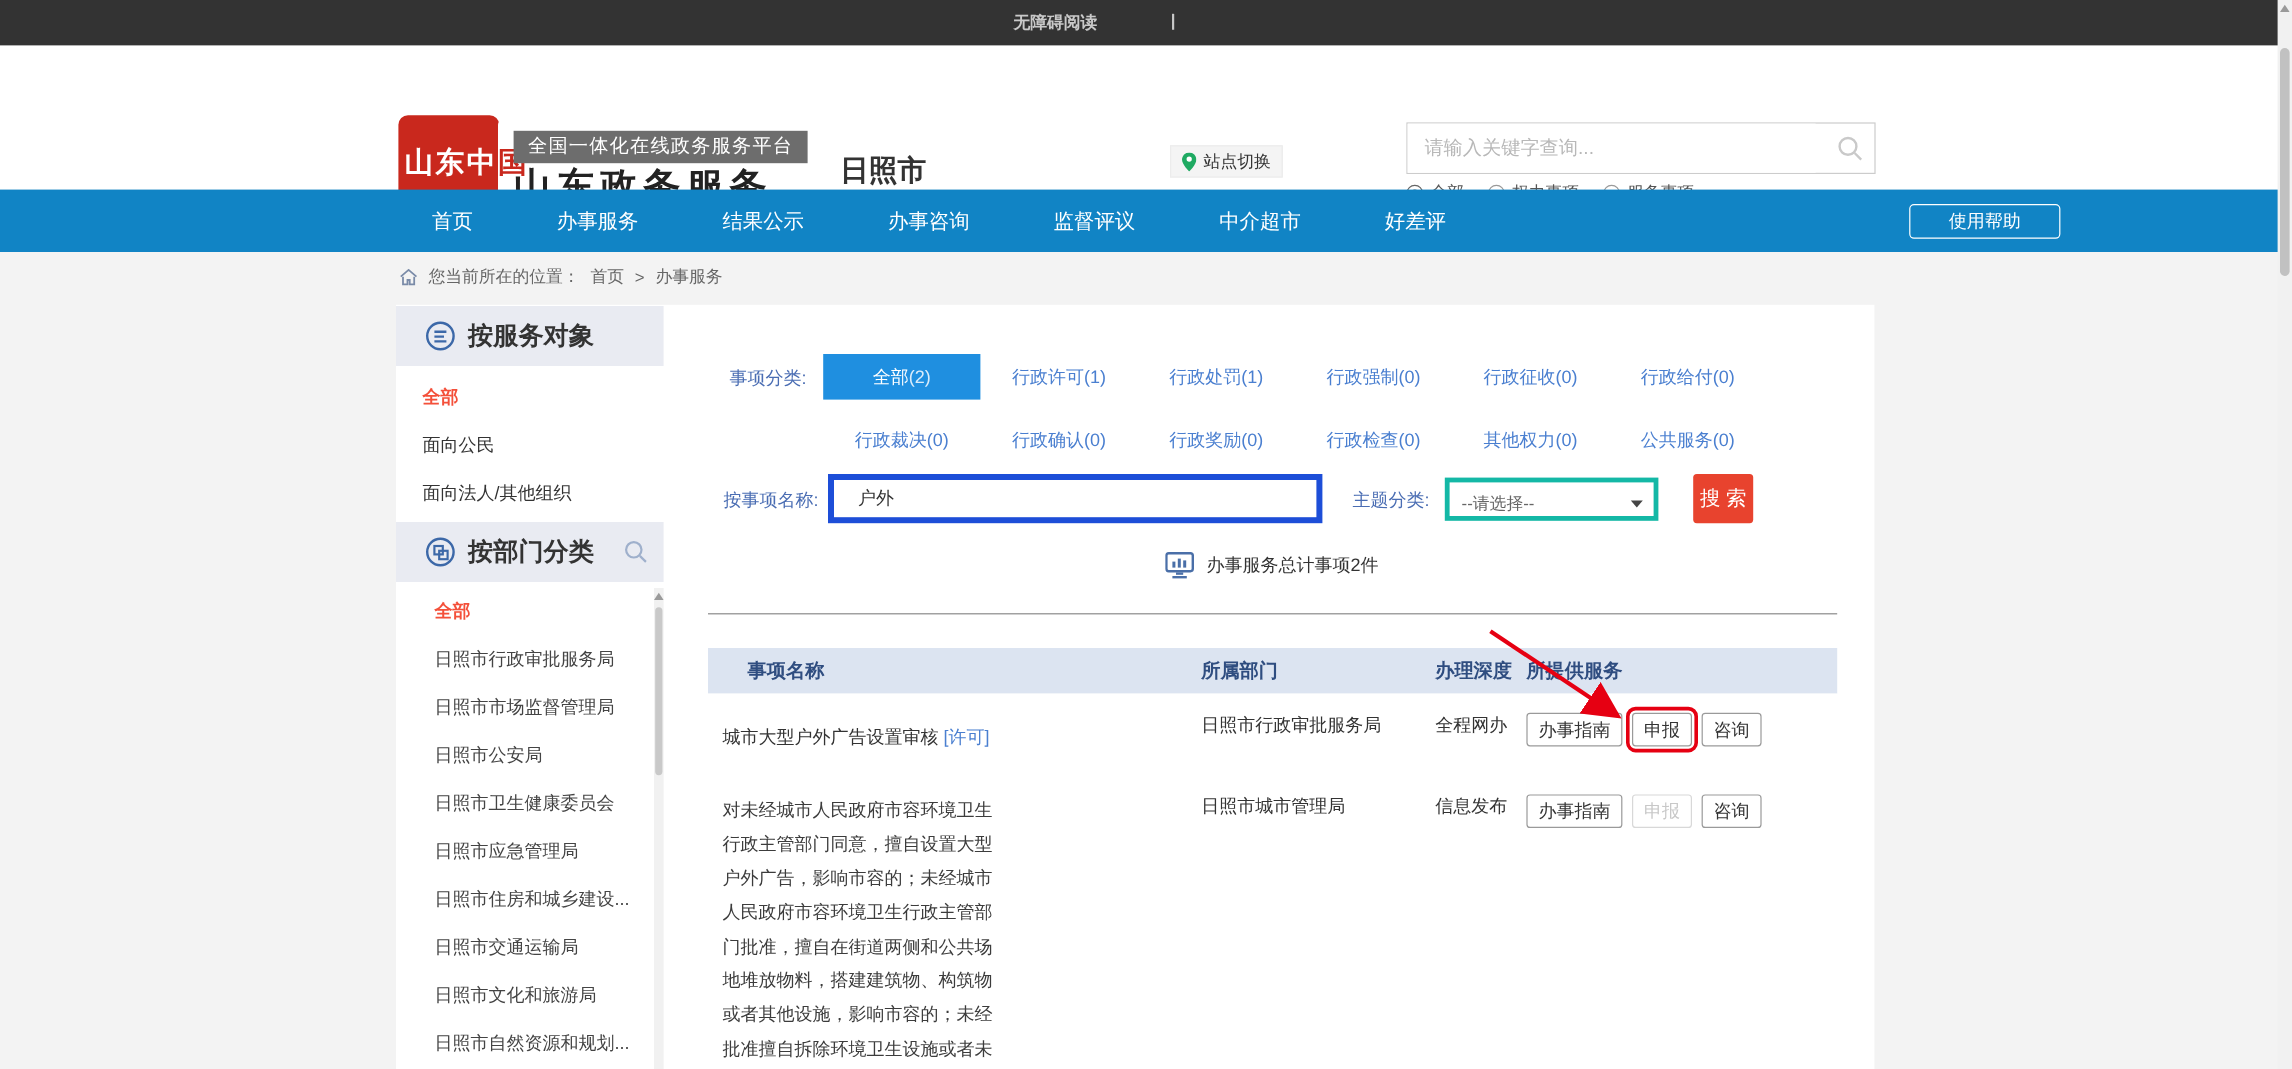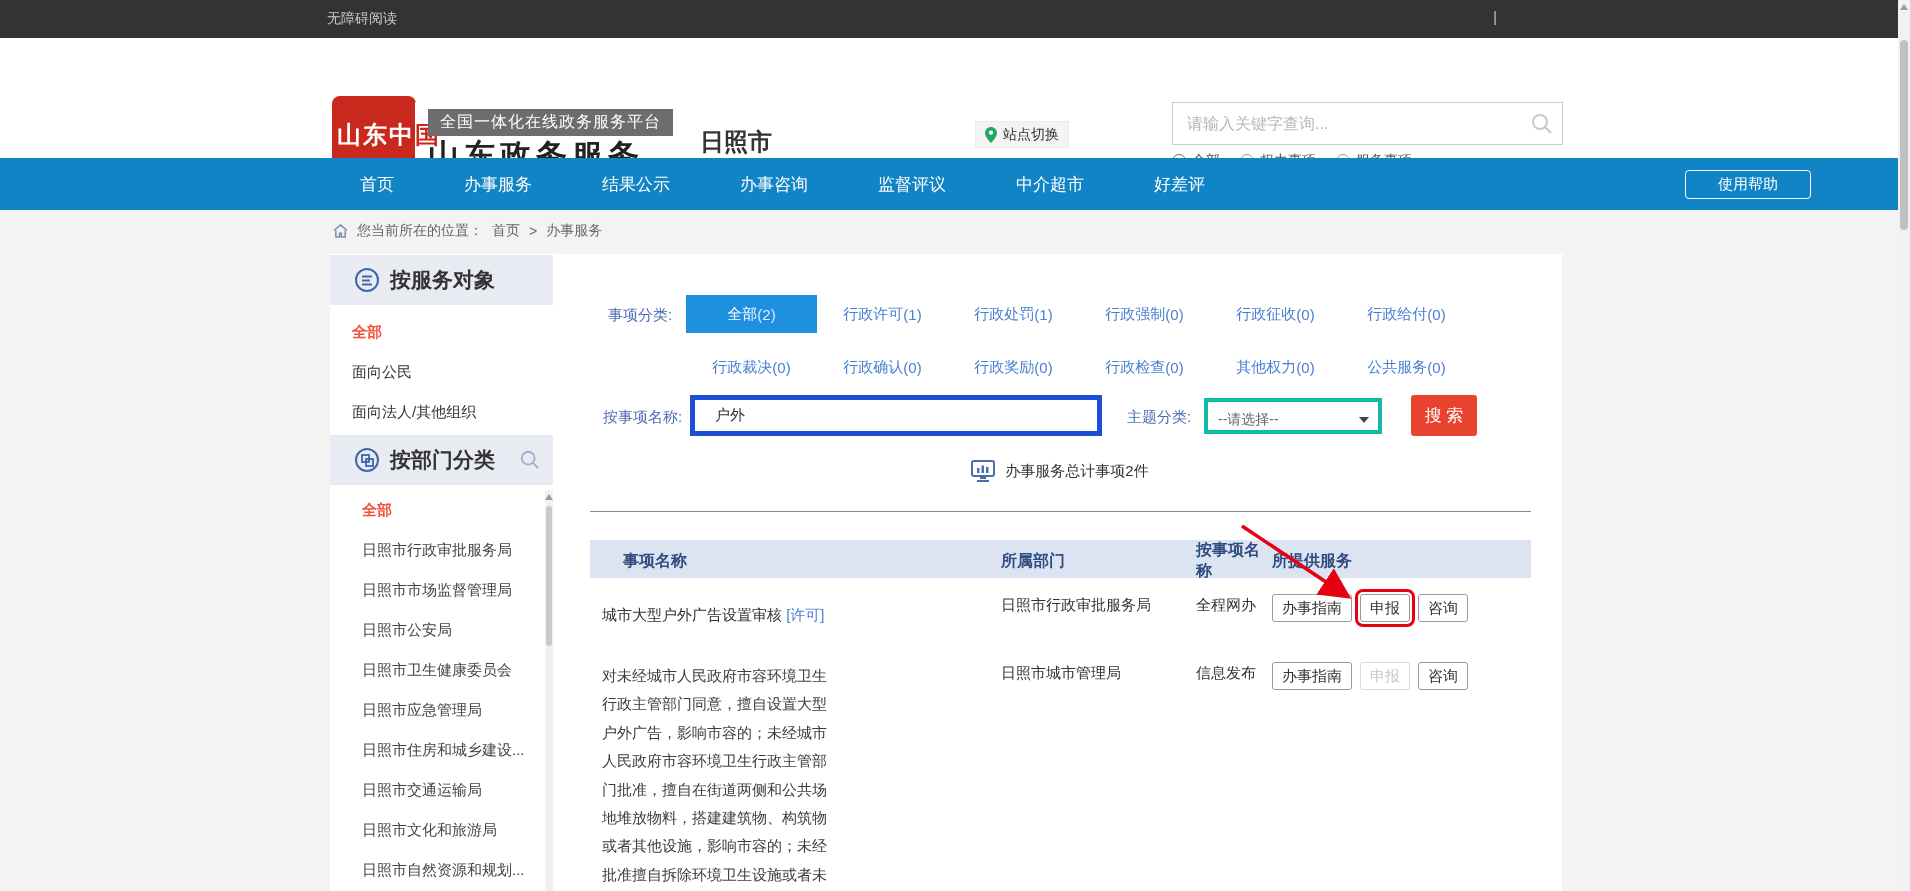--- a/index.html
+++ b/index.html
@@ -1,22 +1,22 @@
 <!DOCTYPE html>
 <html style="--topbar_bg: #333333; --nav_blue: #1184c5; --tab_blue: #1f8fe0; --search_red: #e8432e; --accent_red: #f4503a; --highlight_red: #e60012; --link_blue: #4a7fd0; --label_blue: #4a6db3; --header_text_blue: #2f4d80; --table_head_bg: #dce4f1; --side_head_bg: #e9ebf2; --seal_red: #c9281d;"><head>
 <meta charset="utf-8">
 <style>
   html,body{margin:0;padding:0;background:#e9e9e9;}
   *{box-sizing:border-box;font-family:"Liberation Sans","DejaVu Sans",sans-serif;}
   #app{position:relative;width:1910px;height:891px;overflow:hidden;background:#f3f3f3;}
 
   
   .topbar{position:absolute;left:0;top:0;width:100%;height:38px;background:var(--topbar_bg,#333);}
-  .tb-inner{height:100%;margin:0 352px 0 327px;display:flex;justify-content:space-between;align-items:center;
-            font-size:14px;color:#c9c9c9;}
+  .tb-inner{height:100%;margin:0 352px 0 327px;display:flex;justify-content:center;align-items:center;
+            font-size:14px;color:#c9c9c9;font-weight:bold;}
   .tb-right{display:flex;align-items:center;gap:16px;flex-direction:column;}
   .tb-link{cursor:pointer;}
   .emblem{width:22px;height:22px;border-radius:50%;background:var(--seal_red,#c9281d);display:flex;align-items:center;justify-content:center;
           color:#f7c948;font-size:12px;line-height:1;}
 
   
   .header{position:absolute;left:0;top:38px;width:100%;height:120px;background:#fff;}
   .seal{position:absolute;left:332px;top:58px;width:84px;height:78px;background:var(--seal_red,#c9281d);
         border-radius:8px;display:grid;grid-template-columns:1fr 1fr;grid-auto-flow:column;padding:5px;gap:2px;}
   .seal span{color:#fff;font-weight:bold;font-size:24px;display:flex;align-items:center;justify-content:center;}
@@ -33,21 +33,21 @@
   .scopes{position:absolute;left:1172px;top:114px;display:flex;gap:20px;font-size:14px;color:#555;align-items:center;}
   .scope{display:flex;align-items:center;gap:6px;cursor:pointer;}
   .radio{width:14px;height:14px;border:1px solid #9a9a9a;border-radius:50%;background:#fff;position:relative;}
   .radio.checked{border-color:#666;}
   .radio.checked::after{content:"";position:absolute;left:3px;top:3px;width:6px;height:6px;border-radius:50%;background:#555;}
 
   
   .navbar{position:absolute;left:0;top:158px;width:100%;height:52px;background:var(--nav_blue,#1184c5);}
   .nav-items{position:absolute;left:360px;top:158px;height:52px;display:flex;gap:70px;align-items:center;}
   .nav-item{color:#fff;font-size:17px;cursor:pointer;white-space:nowrap;}
-  .help-btn{position:absolute;left:1685px;top:170px;width:126px;height:29px;border:1px solid #fff;border-radius:4px;
+  .help-btn{position:absolute;left:1591px;top:170px;width:126px;height:29px;border:1px solid #fff;border-radius:4px;
             color:#fff;font-size:15px;display:flex;align-items:center;justify-content:center;cursor:pointer;background:transparent;}
 
   
   .crumbs{position:absolute;left:333px;top:222px;display:flex;align-items:center;gap:9px;font-size:14px;color:#666;}
   .crumbs .lnk{cursor:pointer;}
 
   
   .panel{position:absolute;left:330px;top:254px;width:1232px;height:637px;background:#fff;}
 
   
@@ -70,21 +70,21 @@
   .flt-label{position:absolute;font-size:15px;color:var(--label_blue,#4a6db3);}
   .tabs{position:absolute;left:686px;display:grid;grid-template-columns:repeat(6,131px);height:38px;}
   .tab{display:flex;align-items:center;justify-content:center;font-size:15px;color:var(--link_blue,#4a7fd0);cursor:pointer;}
   .tab.active{background:var(--tab_blue,#1f8fe0);color:#fff;}
   .tab.active .cnt{color:#d9ecfb;}
   .name-input{position:absolute;left:690px;top:395px;width:412px;height:41px;border:5px solid #1d4ed8;outline:none;
               font-size:15px;padding-left:20px;color:#333;background:#fff;}
   .select{position:absolute;left:1204px;top:398px;width:178px;height:36px;border:4px solid #14b8a6;background:#fff;
           font-size:14px;color:#666;line-height:34px;padding-left:10px;cursor:pointer;}
   .caret{position:absolute;right:9px;top:15px;width:0;height:0;border-left:5px solid transparent;border-right:5px solid transparent;border-top:6px solid #444;}
-  .search-btn{position:absolute;left:1411px;top:395px;width:66px;height:41px;background:var(--search_red,#e8432e);border:none;
+  .search-btn{position:absolute;left:1411px;top:395px;width:50px;height:41px;background:var(--search_red,#e8432e);border:none;
               color:#fff;font-size:17px;border-radius:3px;cursor:pointer;padding:0;}
 
   
   .summary{position:absolute;left:590px;top:460px;width:940px;display:flex;justify-content:center;align-items:center;gap:10px;}
   .summary .txt{font-size:15px;color:#333;}
   .hr{position:absolute;left:590px;top:511px;width:941px;height:1px;background:#8a8a8a;}
   .t-head{position:absolute;left:590px;top:540px;width:941px;height:38px;background:var(--table_head_bg,#dce4f1);
           display:grid;grid-template-columns:411px 195px 76px 1fr;align-items:center;
           font-size:16px;font-weight:bold;color:var(--header_text_blue,#2f4d80);}
   .t-head span:first-child{padding-left:33px;}
@@ -307,21 +307,21 @@
       <rect x="9" y="17" width="6" height="2" fill="#4a6fa8"></rect>
       <rect x="6" y="20" width="12" height="2" fill="#4a6fa8"></rect>
     </svg>
     <span class="txt">办事服务总计事项2件</span>
   </div>
   <div class="hr"></div>
 
   <div class="t-head" id="t-head">
       <span>事项名称</span>
       <span>所属部门</span>
-      <span>按事项名称</span>
+      <span>办理深度</span>
       <span>所提供服务</span>
     </div>
   <div id="rows">
       <div class="t-row" style="top: 578px; padding-top: 16px;">
         <div class="name lines"><span>城市大型户外广告设置审核 </span><span class="tag">[许可]</span></div>
         <div class="dept">日照市行政审批服务局</div>
         <div class="depth">全程网办</div>
         <div class="svc-btns">
           <button class="btn-svc">办事指南</button>
           <button class="btn-svc highlighted">申报</button>

